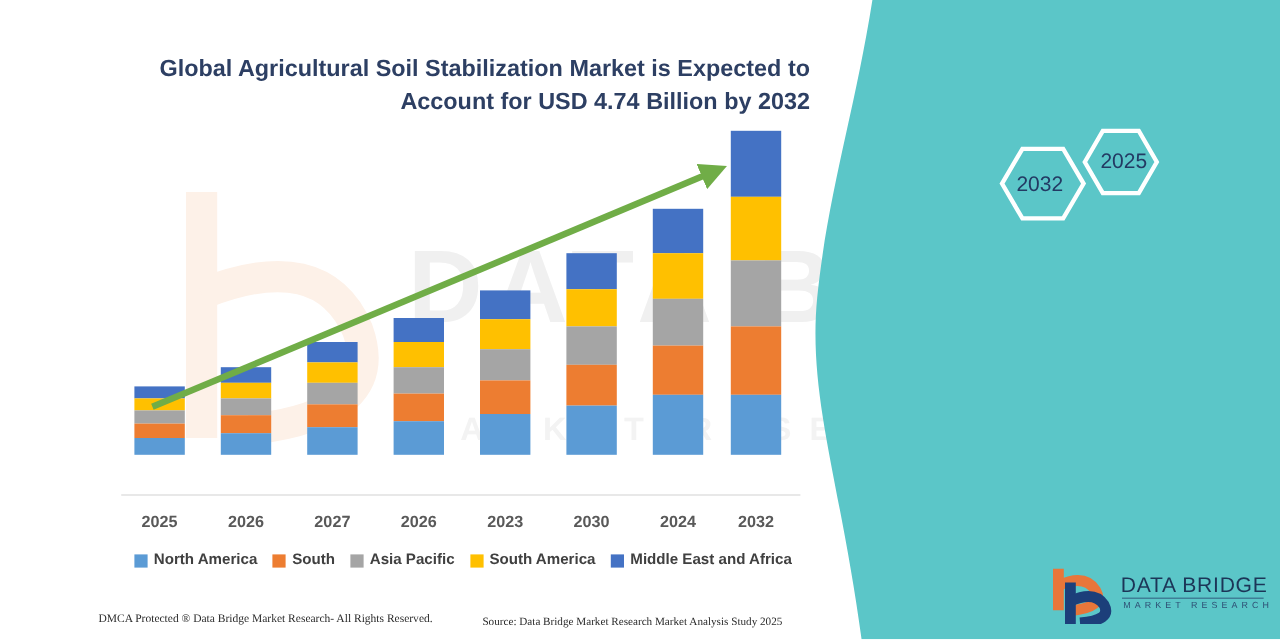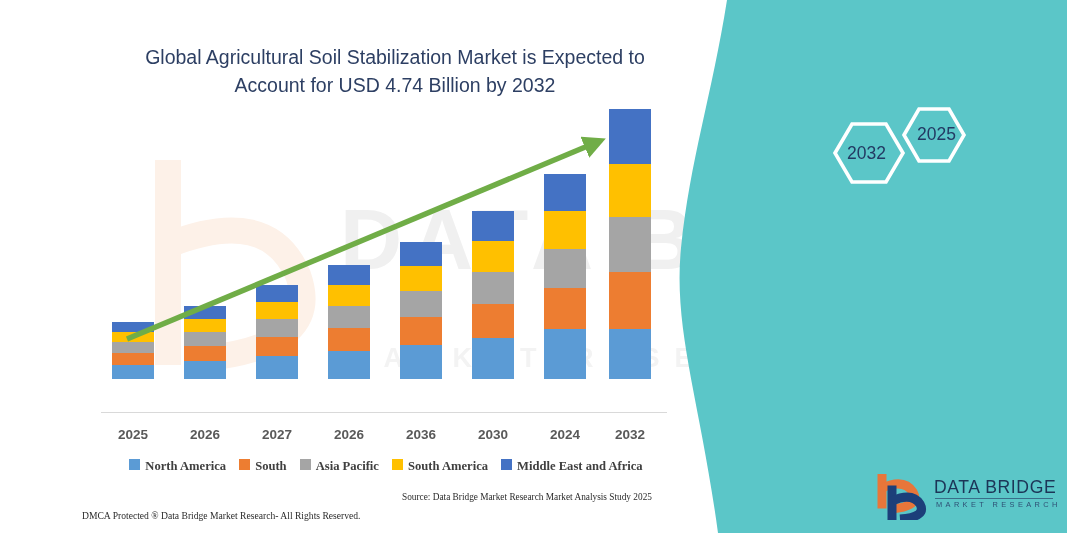--- a/index.html
+++ b/index.html
@@ -59,25 +59,26 @@
     color: #fdf3ec;
     z-index: 1;
   }
 
   
   .chart-title {
     position: absolute;
     left: 115px;
     top: 44px;
     width: 560px;
-    text-align: center;
+    text-align: right;
     font-size: 19.5px;
     line-height: 1.42;
     color: #2d3f63;
     z-index: 4;
+    font-weight: bold;
   }
 
   
   .chart-area {
     position: absolute;
     left: 0;
     top: 0;
     width: 700px;
     height: 500px;
     z-index: 3;
@@ -124,24 +125,23 @@
     top: 459px;
     width: 572px;
     display: flex;
     justify-content: center;
     align-items: center;
     gap: 13px;
     z-index: 4;
   }
   .legend-item {
     display: flex;
-    align-items: flex-start;
+    align-items: flex-end;
     gap: 5px;
     white-space: nowrap;
-    font-family: Liberation Serif, serif;
   }
   .legend-swatch {
     width: 11px;
     height: 11px;
     flex: 0 0 auto;
   }
   .legend-label {
     font-size: 12.6px;
     font-weight: 700;
     color: #404040;
@@ -154,21 +154,21 @@
     top: 510px;
     font-family: "Liberation Serif", serif;
     font-size: 9.6px;
     color: #2b2b2b;
     z-index: 4;
     white-space: nowrap;
   }
   .footer-right {
     position: absolute;
     left: 402px;
-    top: 492px;
+    top: 514px;
     font-family: "Liberation Serif", serif;
     font-size: 9.3px;
     color: #2b2b2b;
     z-index: 4;
     white-space: nowrap;
   }
 
   
   .panel-svg {
     position: absolute;
@@ -317,21 +317,21 @@
           <div class="seg" style="height: 55px; background: rgb(165, 165, 165);"></div>
           <div class="seg" style="height: 57px; background: rgb(237, 125, 49);"></div>
           <div class="seg" style="height: 50px; background: rgb(91, 155, 213);"></div>
         </div>
       </div>
     <div id="ticks-container">
         <div class="tick-label" style="left: 93px;">2025</div>
         <div class="tick-label" style="left: 165px;">2026</div>
         <div class="tick-label" style="left: 237px;">2027</div>
         <div class="tick-label" style="left: 309px;">2026</div>
-        <div class="tick-label" style="left: 381px;">2036</div>
+        <div class="tick-label" style="left: 381px;">2023</div>
         <div class="tick-label" style="left: 453px;">2030</div>
         <div class="tick-label" style="left: 525px;">2024</div>
         <div class="tick-label" style="left: 590px;">2032</div>
       </div>
   </div>
 
   <svg class="arrow-svg" viewBox="0 0 700 500">
     <defs>
       <marker id="arrowhead" markerWidth="4.2" markerHeight="4.2" refX="1.4" refY="2.1" orient="auto">
         <polygon points="0,0 4.2,2.1 0,4.2" fill="#70AD47"></polygon>

